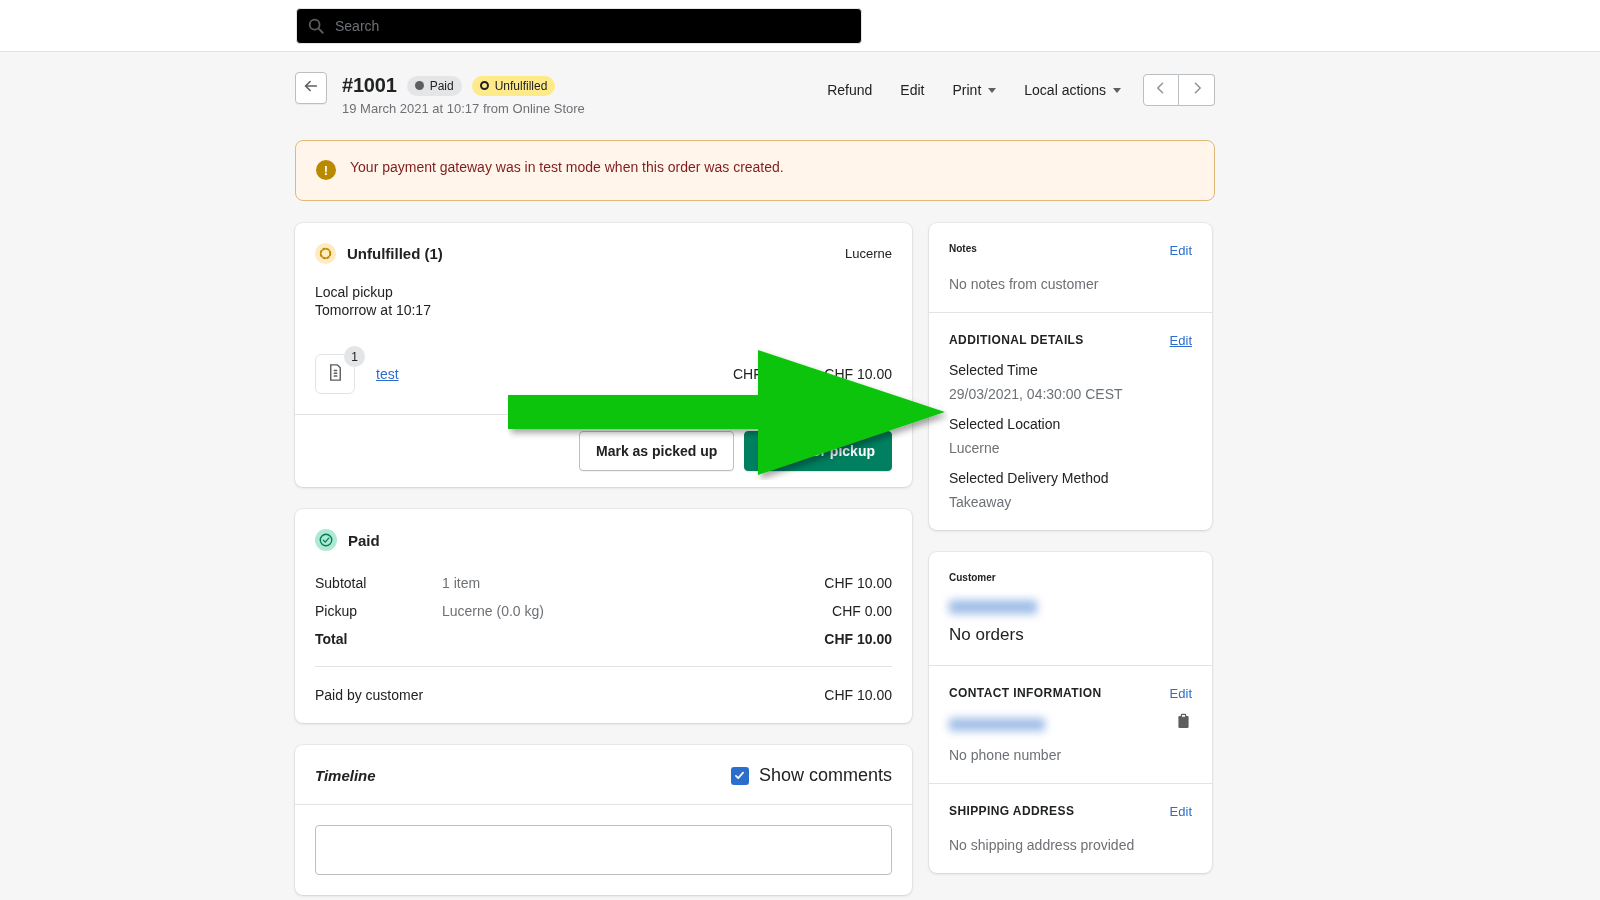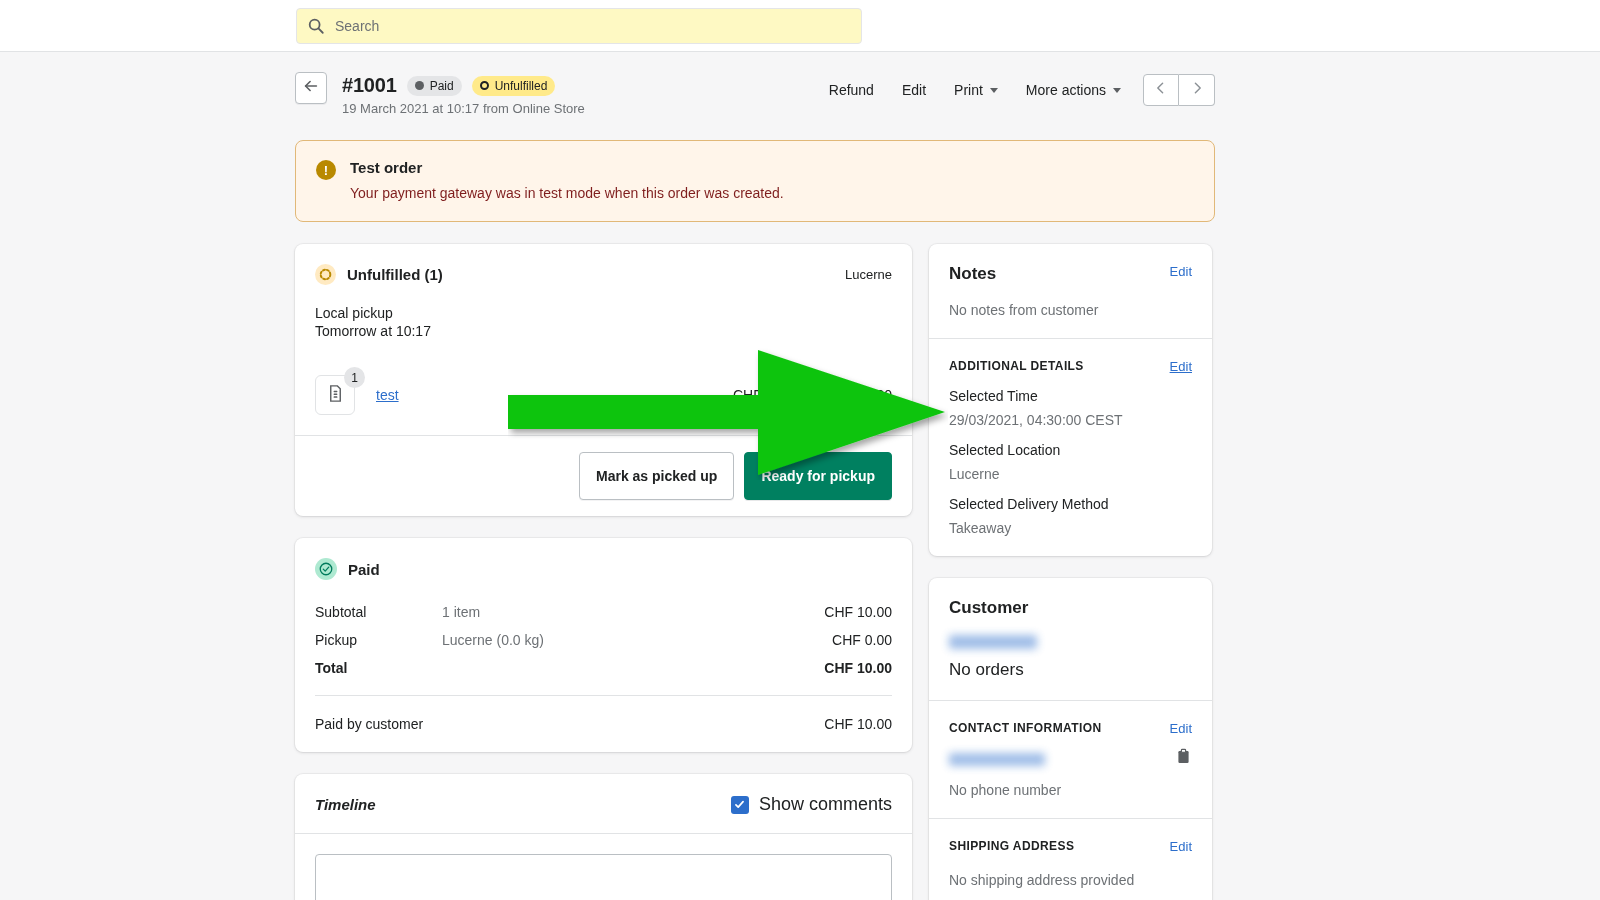--- a/index.html
+++ b/index.html
@@ -14,21 +14,21 @@
   
   .topbar {
     position: absolute; top: 0; left: 0;
     width: 1600px; height: 52px;
     background: #ffffff;
     border-bottom: 1px solid #e1e3e5;
   }
   .search-box {
     position: absolute; left: 296px; top: 8px;
     width: 566px; height: 36px;
-    background: #fef9c3;
+    background: #000000;
     border: 1px solid #e4e5e7;
     border-radius: 4px;
     display: flex; align-items: center;
     padding: 0 10px;
   }
   .search-icon { width: 18px; height: 18px; flex: 0 0 18px; margin-right: 10px; color: #5c5f62; }
   .search-placeholder { font-size: 14px; color: #6d7175; }
 
   
   .page {
@@ -151,21 +151,21 @@
   }
   .item-name { margin-left: 21px; font-size: 14px; color: #2c6ecb; text-decoration: underline; cursor: pointer; }
   .item-unit { position: absolute; left: 418px; font-size: 14px; color: #202223; }
   .item-total { position: absolute; right: 0; font-size: 14px; color: #202223; }
 
   .card-footer-actions {
     display: flex; justify-content: flex-end; gap: 10px;
     padding: 16px 20px;
   }
   .btn {
-    height: 48px; padding: 0 16px;
+    height: 40px; padding: 0 16px;
     border-radius: 4px; font-size: 14px; font-weight: 600;
     display: flex; align-items: center; cursor: pointer;
   }
   .btn-default { background: #fff; border: 1px solid #babfc3; color: #202223; box-shadow: 0 1px 0 rgba(22,29,37,0.05); }
   .btn-primary { background: #008060; border: 1px solid #008060; color: #fff; box-shadow: 0 1px 0 rgba(22,29,37,0.1); }
 
   
   .paid-head { display: flex; align-items: center; gap: 11px; }
   .check-icon {
     width: 22px; height: 22px; border-radius: 50%;
@@ -196,21 +196,21 @@
   .checkbox svg { width: 13px; height: 13px; color: #fff; }
   .check-label { font-size: 18px; }
   .timeline-body { border-top: 1px solid #e1e3e5; padding: 20px; }
   .comment-box {
     border: 1px solid #babfc3; border-radius: 4px;
     height: 50px; background: #fff;
   }
 
   
   .side-head { display: flex; align-items: flex-start; justify-content: space-between; }
-  .side-title { font-size: 17px; font-weight: 600; }
+  .side-title { font-size: 10px; font-weight: 600; }
   .side-sub { font-size: 12px; font-weight: 600; letter-spacing: 0.4px; text-transform: uppercase; color: #202223; }
   .edit-link { font-size: 13px; color: #2c6ecb; cursor: pointer; }
   .edit-link.ul { text-decoration: underline; }
   .side-muted { font-size: 14px; color: #6d7175; margin-top: 18px; }
   .detail-group { margin-top: 14px; }
   .detail-key { font-size: 14px; color: #202223; }
   .detail-val { font-size: 14px; color: #6d7175; margin-top: 8px; }
 
   .cust-name {
     margin-top: 17px; font-size: 14px; color: #2c6ecb;
@@ -283,21 +283,21 @@
         <span>Refund</span>
       </div>
       <div class="hact">
         <span>Edit</span>
       </div>
       <div class="hact">
         <span>Print</span>
         <span class="caret"></span>
       </div>
       <div class="hact">
-        <span>More actions</span>
+        <span>Local actions</span>
         <span class="caret"></span>
       </div>
       <div class="pager">
         <div class="pager-btn">
           <span>
             <svg viewBox="0 0 20 20" fill="none" stroke="currentColor" stroke-width="1.8" stroke-linecap="round" stroke-linejoin="round">
                   <polyline points="12,4 6,10 12,16"></polyline>
                 </svg>
           </span>
         </div>
@@ -308,21 +308,20 @@
                 </svg>
           </span>
         </div>
       </div>
     </div>
   </div>
 
   <div class="banner">
     <div class="banner-icon">!</div>
     <div>
-      <div class="banner-title">Test order</div>
       <div class="banner-text">Your payment gateway was in test mode when this order was created.</div>
     </div>
   </div>
 
   <div class="cols">
 
     <div class="col-main">
 
       <div class="card">
         <div class="card-section">

